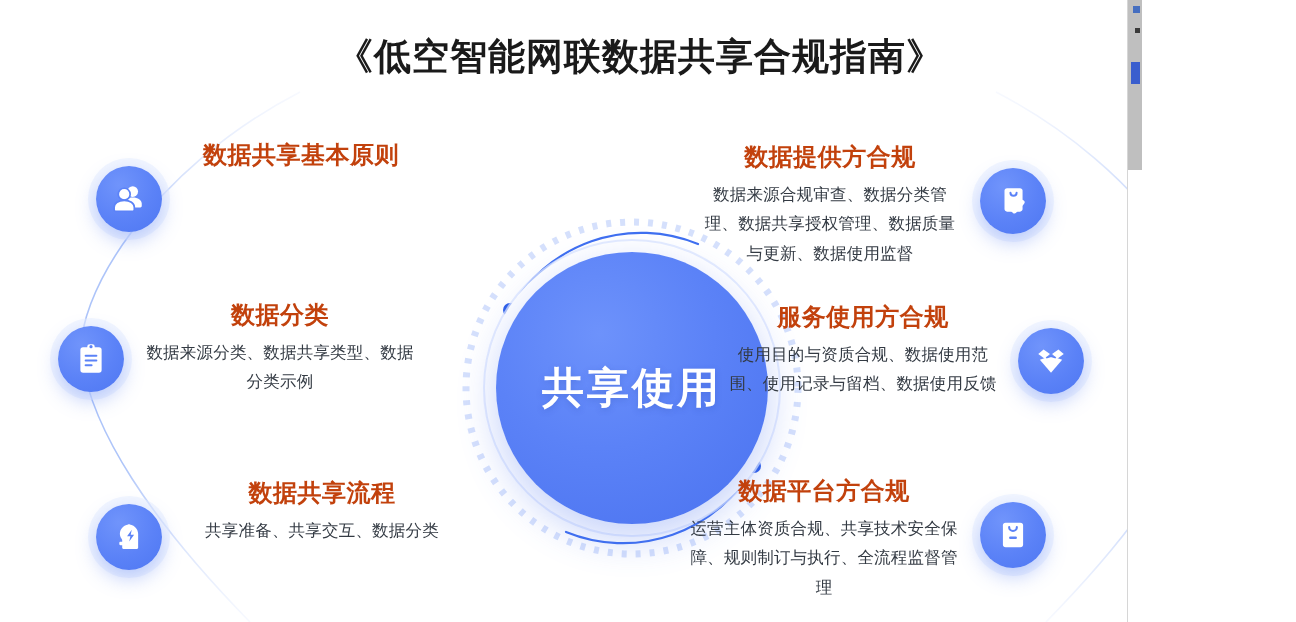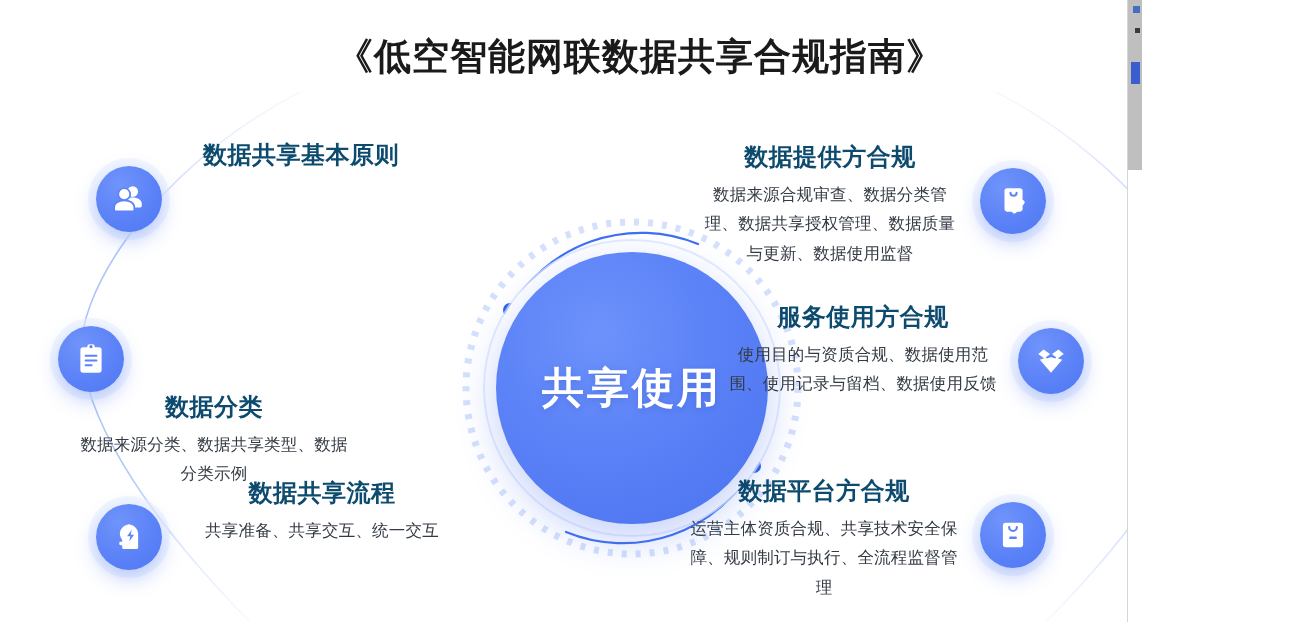--- a/index.html
+++ b/index.html
@@ -91,37 +91,37 @@
   }
   .badge svg { width: 34px; height: 34px; display: block; }
 
   .textblock { padding: 0 18px; }
   .node.left  .textblock { text-align: center; }
   .node.right .textblock { text-align: center; }
 
   .node-title {
     font-size: 24px;
     font-weight: bold;
-    color: #0c4a6e;
+    color: #c2410c;
     line-height: 1.25;
     white-space: nowrap;
     margin-bottom: 8px;
     letter-spacing: 0.5px;
   }
   .node-desc {
     font-size: 16.5px;
     color: #333a43;
     line-height: 1.78;
     letter-spacing: 0.2px;
   }
 
   
   #node-l1 { left: 96px;  top: 140px; width: 400px; }
   #node-l1 .textblock { width: 278px; }
-  #node-l2 { left: 58px;  top: 300px; width: 420px; flex-direction: column; }
+  #node-l2 { left: 58px;  top: 300px; width: 420px; }
   #node-l2 .textblock { width: 312px; }
   #node-l3 { left: 96px;  top: 478px; width: 420px; }
   #node-l3 .textblock { width: 320px; }
 
   #node-r1 { right: 96px;  top: 142px; width: 410px; }
   #node-r1 .textblock { width: 300px; }
   #node-r2 { right: 58px;  top: 302px; width: 420px; }
   #node-r2 .textblock { width: 310px; }
   #node-r3 { right: 96px;  top: 476px; width: 420px; }
   #node-r3 .textblock { width: 312px; }
@@ -223,21 +223,21 @@
 
   <div class="node left" id="node-l3">
     <div class="badge">
       <svg viewBox="0 0 32 32" fill="#ffffff">
         <path d="M17.5 4C11.9 4 7.4 8 7.4 13c0 2 .7 3.5 1.6 4.7.5.7.6 1 .6 1.6v1.1H7.9c-.6 0-1 .4-1 1v1.3c0 .6.4 1 1 1h1.7v2.5c0 .6.5 1.1 1.1 1.1h12.8c.6 0 1.1-.5 1.1-1.1V13c0-5-4.5-9-10.1-9z"></path>
         <path d="M18.6 9.2l-4.4 6.1h3.1l-1.1 4.9 4.6-6.4h-3.2z" fill="#5b82f7"></path>
       </svg>
     </div>
     <div class="textblock">
       <div class="node-title">数据共享流程</div>
-      <div class="node-desc">共享准备、共享交互、统一交互</div>
+      <div class="node-desc">共享准备、共享交互、数据分类</div>
     </div>
   </div>
 
   <div class="node right" id="node-r1">
     <div class="badge">
       <svg viewBox="0 0 32 32" fill="#ffffff">
         <path d="M8 6.4c0-1.3 1-2.4 2.4-2.4h12.2C23.9 4 25 5.1 25 6.4v17.2c0 1.3-1.1 2.4-2.4 2.4H10.4C9 26 8 24.9 8 23.6z"></path>
         <path d="M13.6 8.2c0 1.6 1.3 2.9 2.9 2.9s2.9-1.3 2.9-2.9" stroke="#5b82f7" stroke-width="1.9" fill="none" stroke-linecap="round"></path>
         <path d="M13.8 21.6l3.6 3.8 7.2-8.1" stroke="#ffffff" stroke-width="4.6" fill="none" stroke-linecap="round" stroke-linejoin="round"></path>
         <path d="M13.8 21.6l3.6 3.8 7.2-8.1" stroke="#5b82f7" stroke-width="0" fill="none"></path>

